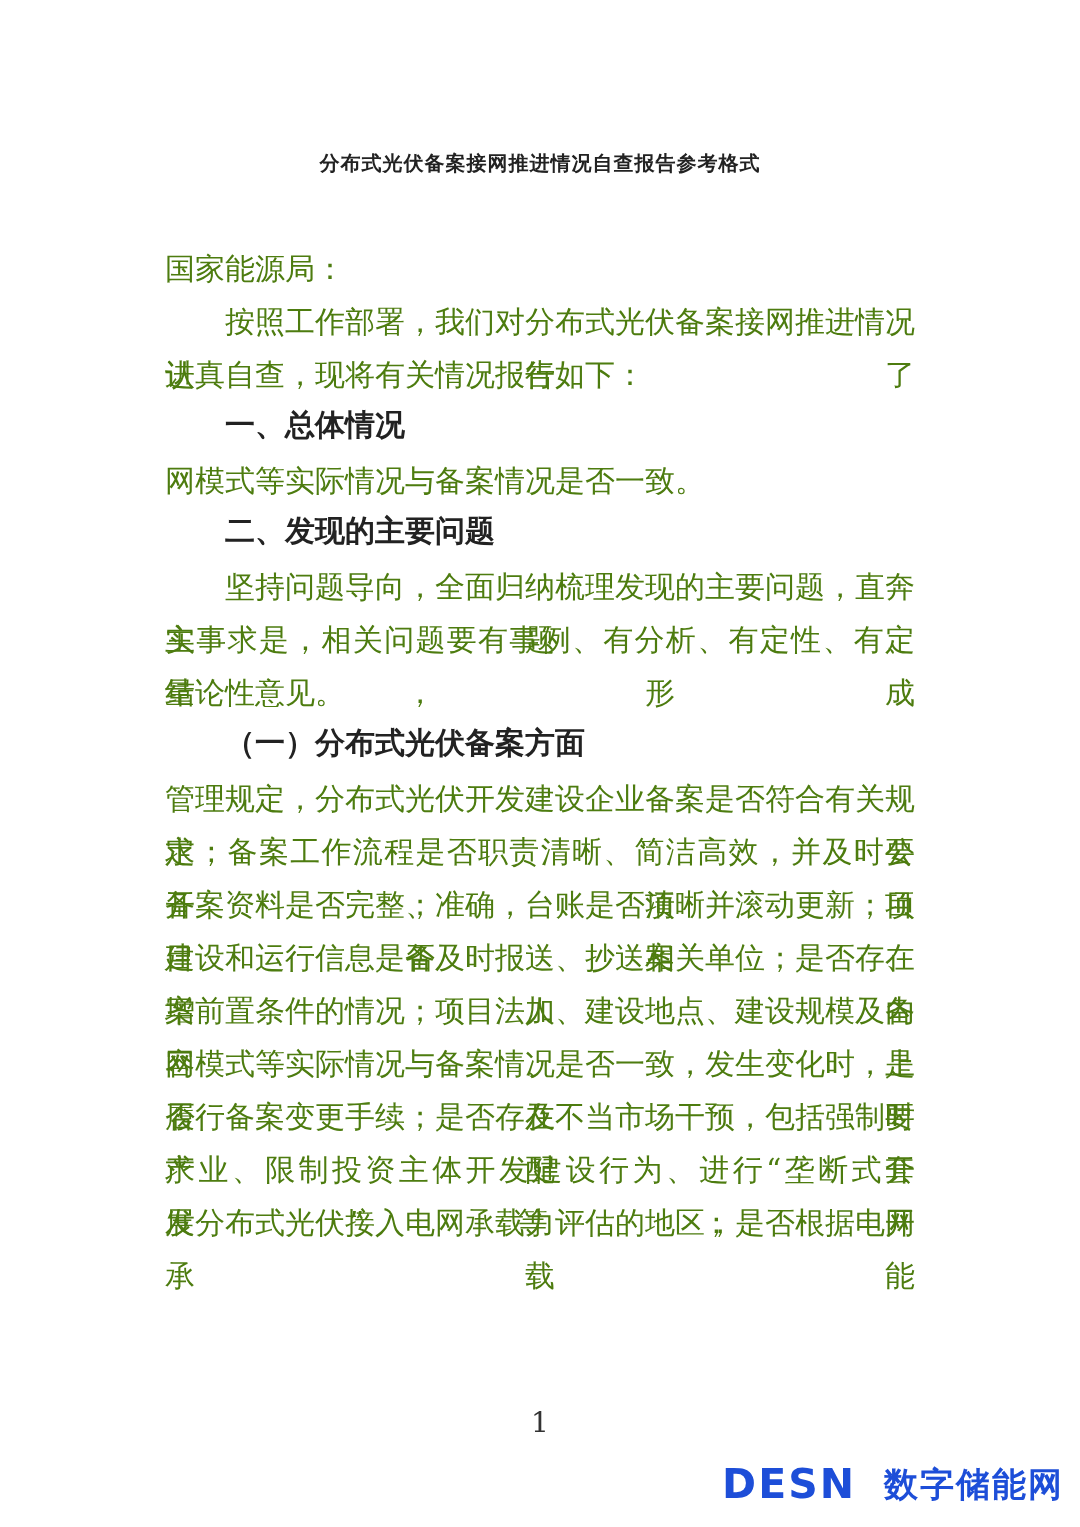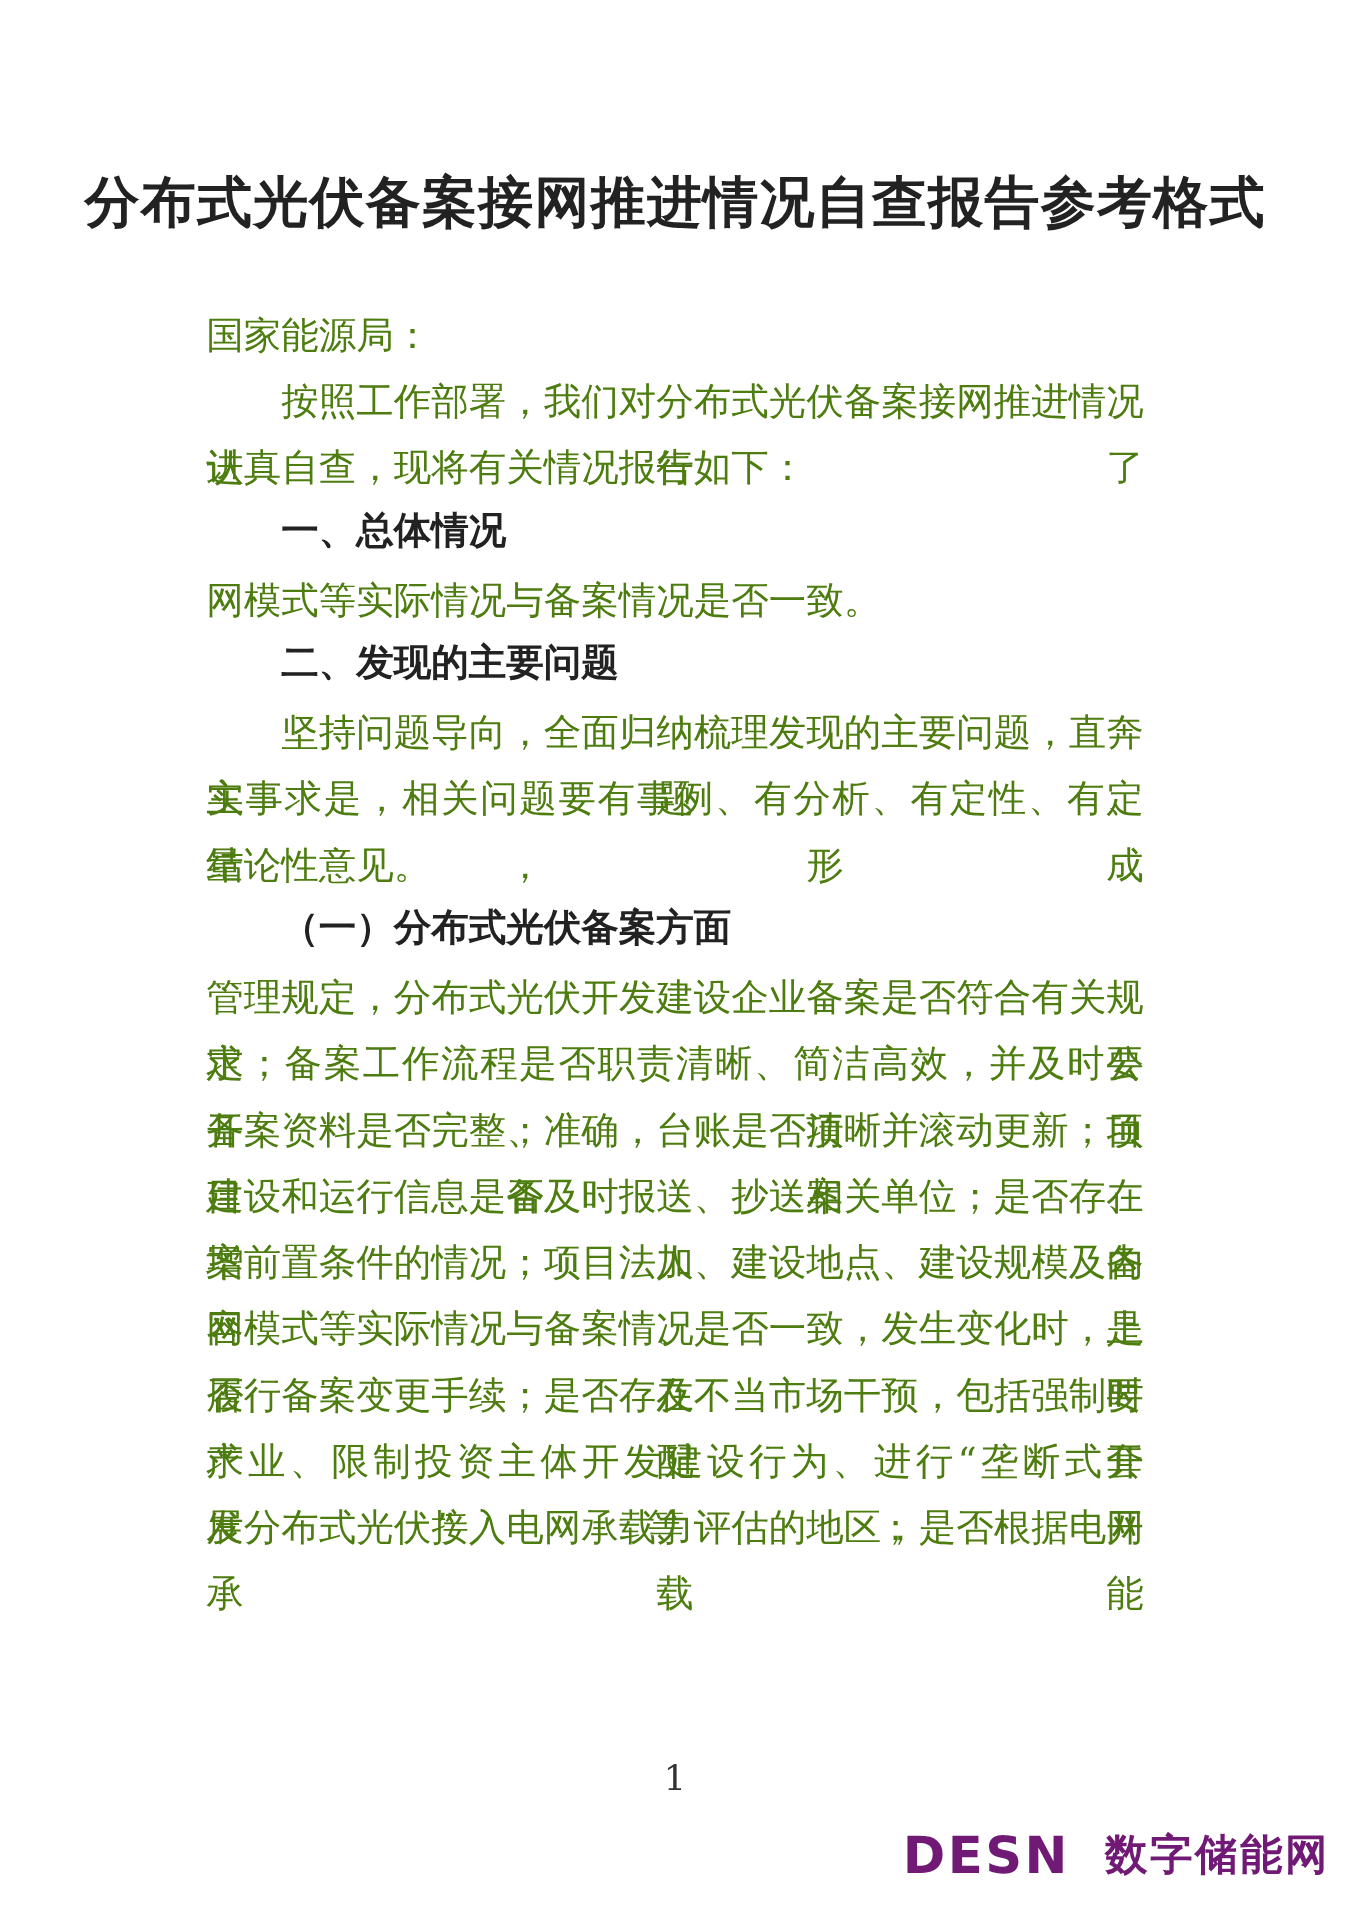--- a/index.html
+++ b/index.html
@@ -14,21 +14,21 @@
   .doc-title {
     position: absolute;
     top: 134px;
     left: 0;
     width: 100%;
     height: 58px;
     line-height: 58px;
     text-align: center;
     font-family: "DejaVu Sans", "Liberation Sans", sans-serif;
     font-weight: 700;
-    font-size: 44px;
+    font-size: 20px;
     color: #222222;
     letter-spacing: 1px;
   }
   .body-text {
     position: absolute;
     top: 242px;
     left: 165px;
     width: 750px;
   }
   .line {
@@ -109,18 +109,18 @@
       <div class="line jfy">建设和运行信息是否及时报送、抄送相关单位；是否存在增加备</div>
       <div class="line jfy">案前置条件的情况；项目法人、建设地点、建设规模及内容、上</div>
       <div class="line jfy">网模式等实际情况与备案情况是否一致，发生变化时，是否及时</div>
       <div class="line jfy">履行备案变更手续；是否存在不当市场干预，包括强制要求配套</div>
       <div class="line jfy">产业、限制投资主体开发建设行为、进行“垄断式开发”等；开</div>
       <div class="line jfy">展分布式光伏接入电网承载力评估的地区，是否根据电网承载能</div>
     </div>
 
   <div class="page-number">1</div>
 
-  <div class="footer-logo" style="color: #701a75; gap: 28px;">
+  <div class="footer-logo" style="color: #1d4ed8; gap: 28px;">
     <span class="logo-latin">DESN</span>
     <span class="logo-cjk">数字储能网</span>
   </div>
 
 </div>
 
 </body></html>

